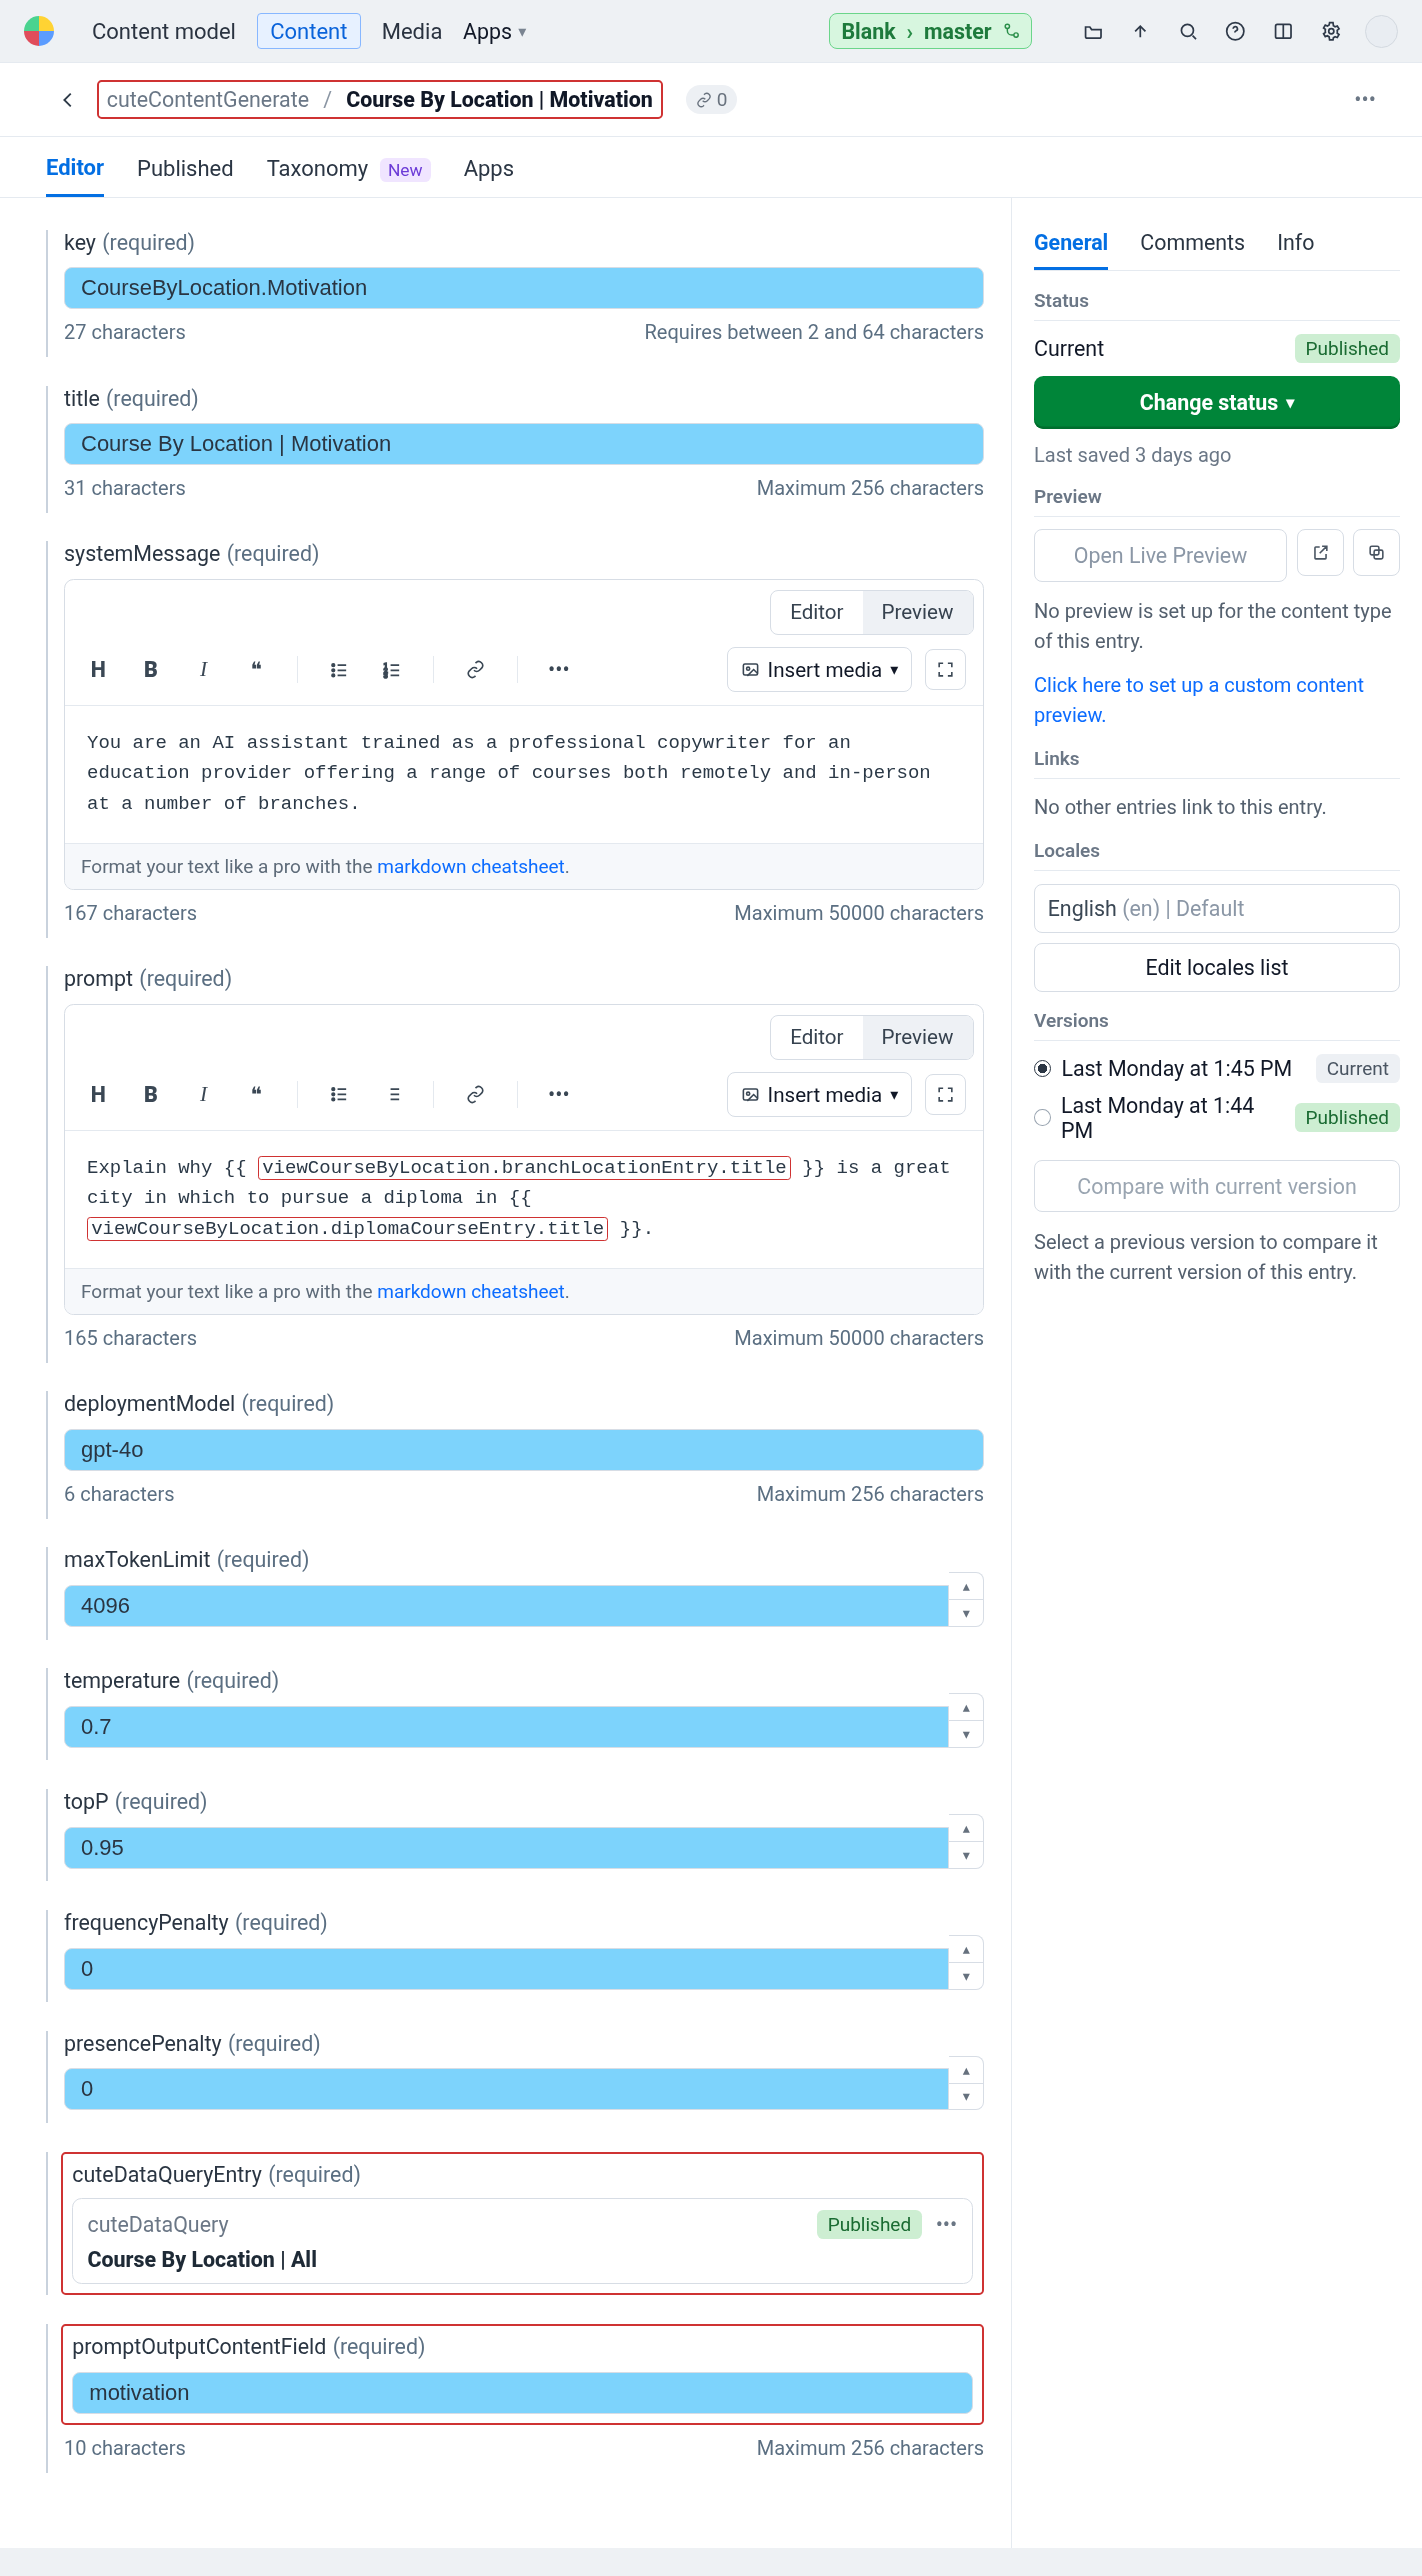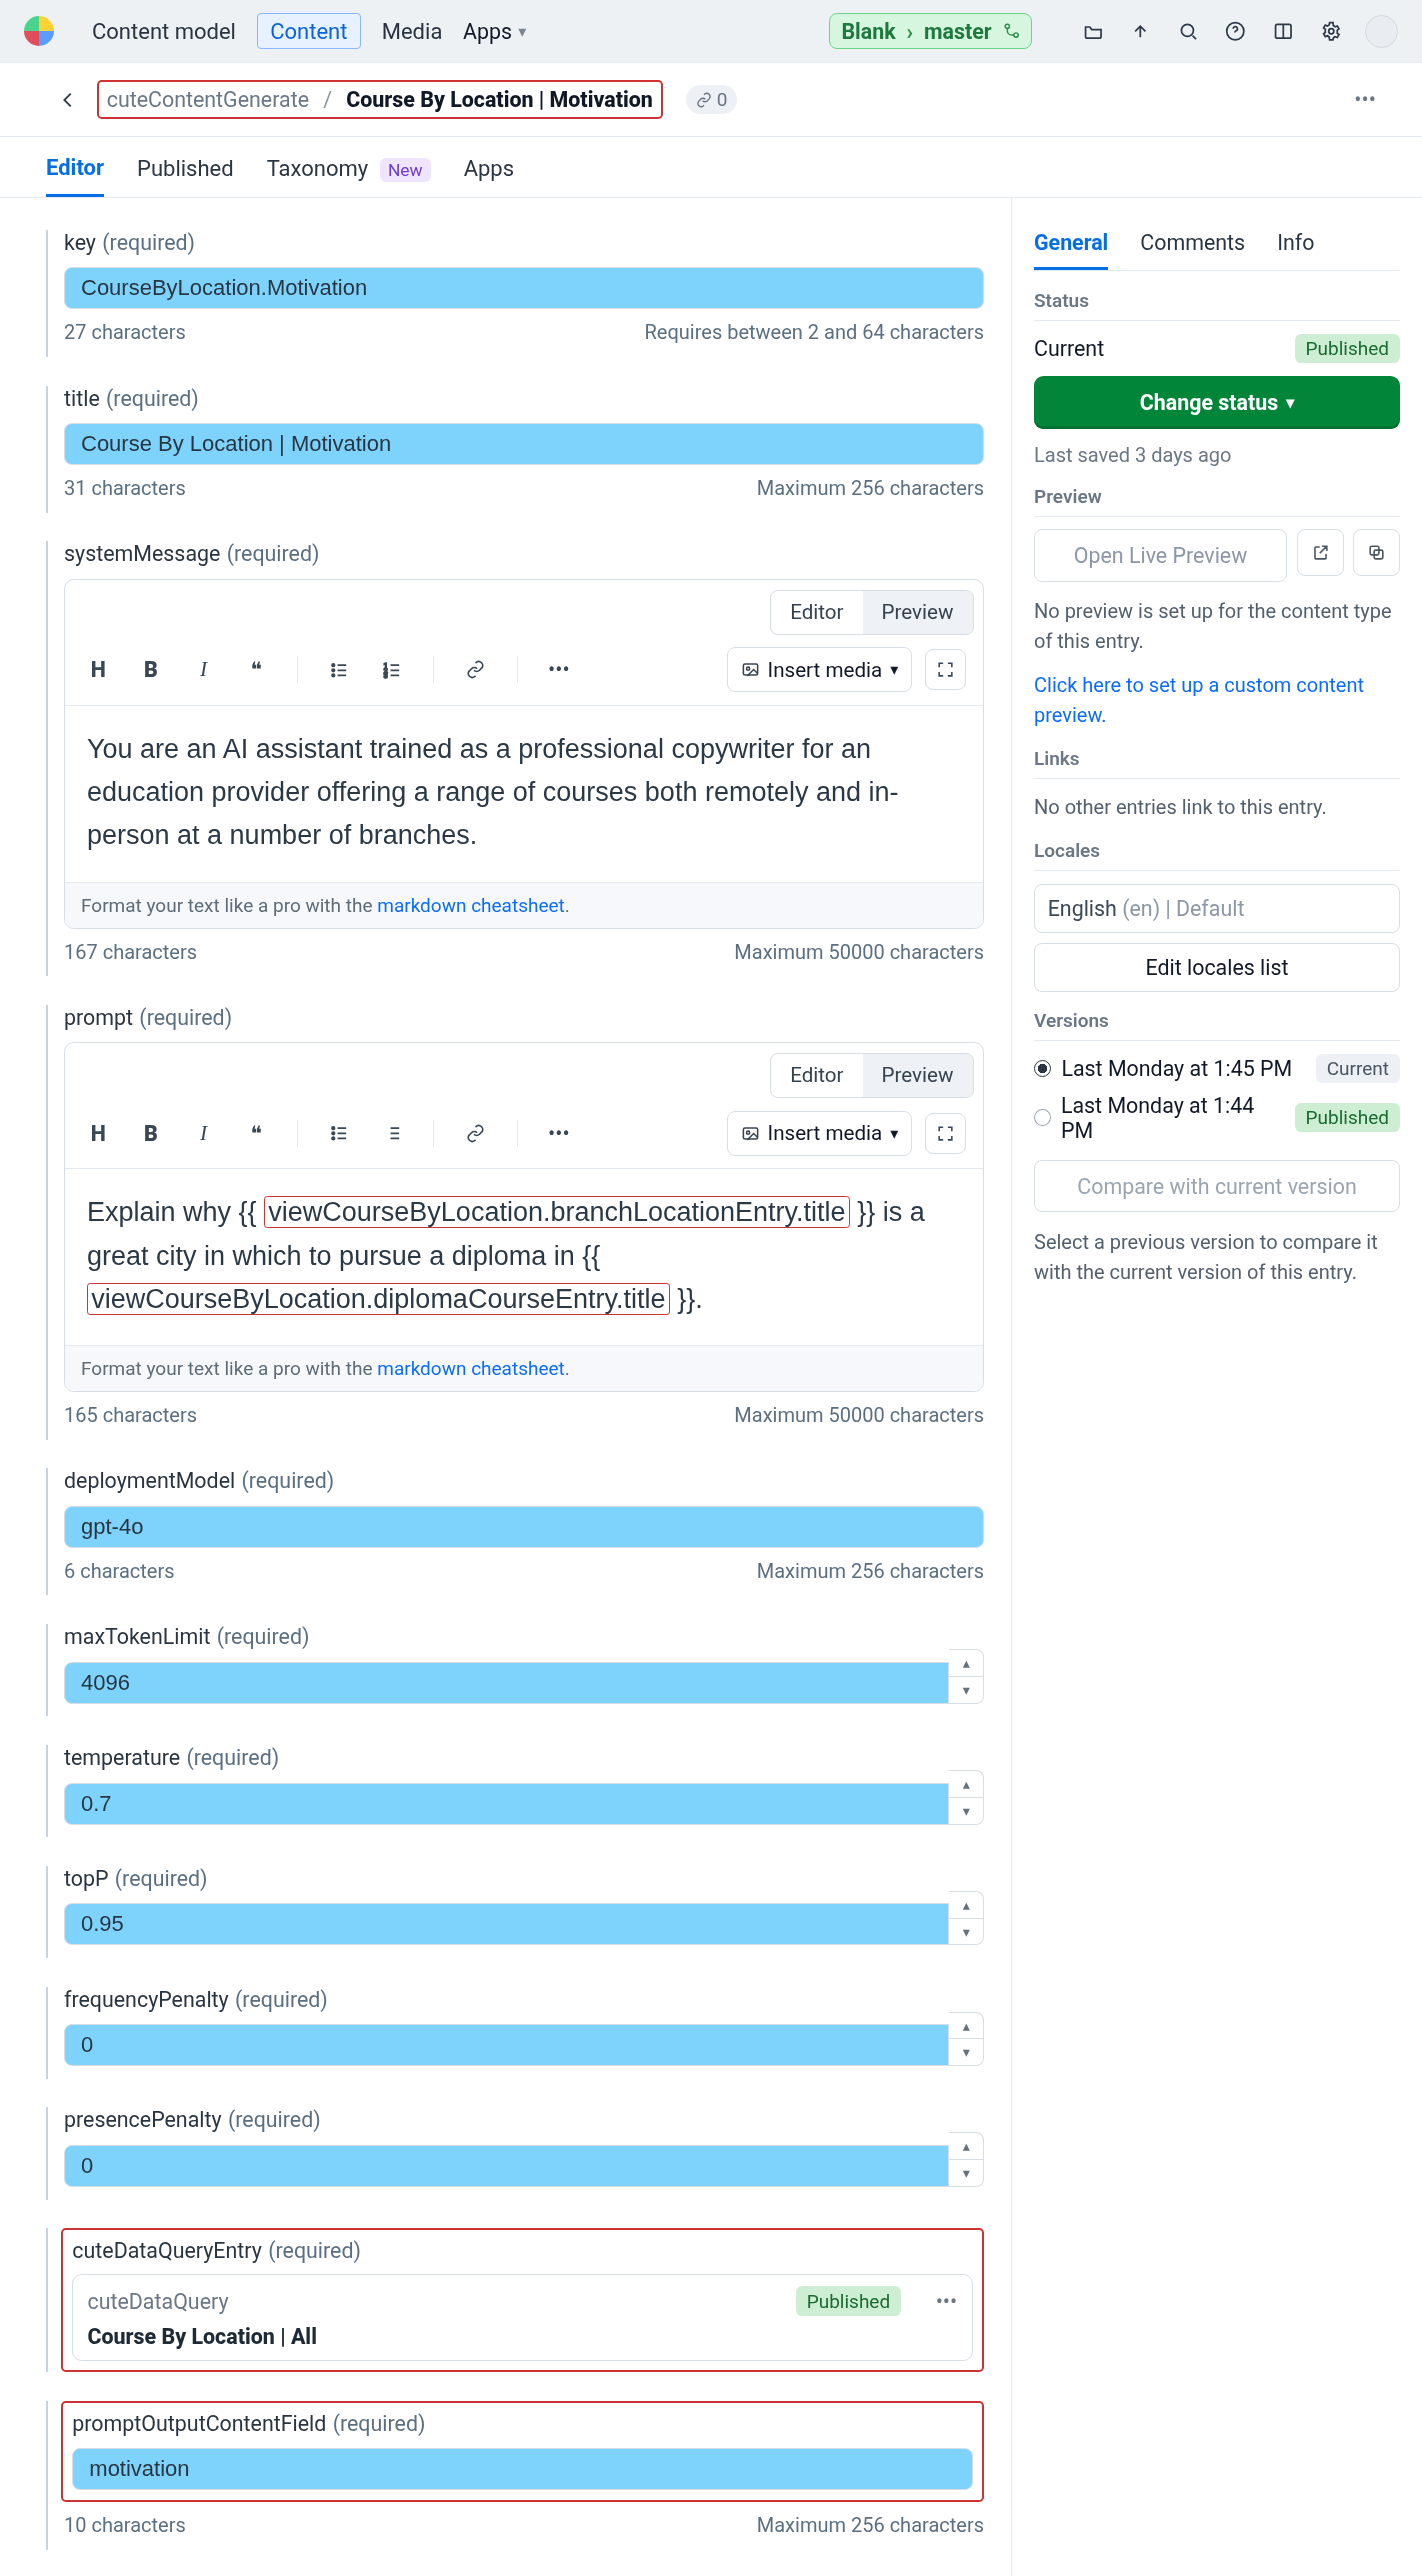--- a/index.html
+++ b/index.html
@@ -88,27 +88,27 @@
   .segmented .sel{background:#eef1f5}
   .toolbar{display:flex;align-items:center;gap:20.6px;padding:12.7px 17.4px;border-bottom:0.8px solid var(--border-soft)}
   .tbtn{width:32px;height:32px;display:flex;align-items:center;justify-content:center;color:#3a4754;border-radius:6.3px}
   .tbtn.h{font-weight:800}
   .tbtn.b{font-weight:900}
   .tbtn.i{font-style:italic;font-family:Georgia,serif}
   .tdivider{width:0.8px;height:27px;background:var(--border-soft);margin:0 4.7px}
   .t-right{margin-left:auto;display:flex;align-items:center;gap:12.7px}
   .insert{display:flex;align-items:center;gap:8px;border:0.8px solid var(--border);border-radius:8px;padding:9.5px 12.7px;font-size:20.6px}
   .fs{width:41px;height:41px;border:0.8px solid var(--border);border-radius:8px;display:flex;align-items:center;justify-content:center}
-  .rt-body{padding:22px 22px 24px;font-family:Liberation Sans, sans-serif;color:#2b3947;line-height:1.6;font-size:27px;white-space:pre-wrap}
+  .rt-body{padding:22px 22px 24px;font-family:Liberation Mono, monospace;color:#2b3947;line-height:1.6;font-size:19px;white-space:pre-wrap}
   .rt-foot{background:#f6f8fb;border-top:0.8px solid var(--border-soft);padding:11px 16px;font-size:19px;color:#5e6b79}
   .rt-foot a{color:var(--link);text-decoration:none}
   .hl{border:1.6px solid var(--red);padding:0 3.2px;border-radius:3.2px}
   
   .ref-card{border:0.8px solid var(--border);border-radius:9.5px;margin-top:11px;padding:11px 14.2px}
-  .ref-top{display:flex;align-items:center;gap:25px;color:#6b7786}
+  .ref-top{display:flex;align-items:center;gap:4px;color:#6b7786}
   .ref-badge{background:var(--badge-green);color:#1a6b32;border-radius:6.3px;padding:3.2px 11px;font-size:19px;margin-left:auto}
   .ref-ell{color:#6a7684}
   .ref-title{font-weight:800;margin-top:8px;color:#1e2a36}
   
   .red-wrap{border:2.4px solid var(--red);border-radius:4.7px;padding:8px 9.5px 9.5px;margin-left:-3.2px}
   .red-wrap .label{margin-top:9px}
   
   .side-tabs{display:flex;gap:32px;border-bottom:0.8px solid var(--sep);margin:-4.7px 0 16px}
   .side-tab{padding:12.7px 0;color:#2a3542}
   .side-tab.active{color:var(--blue);border-bottom:3.2px solid var(--blue);font-weight:700}

